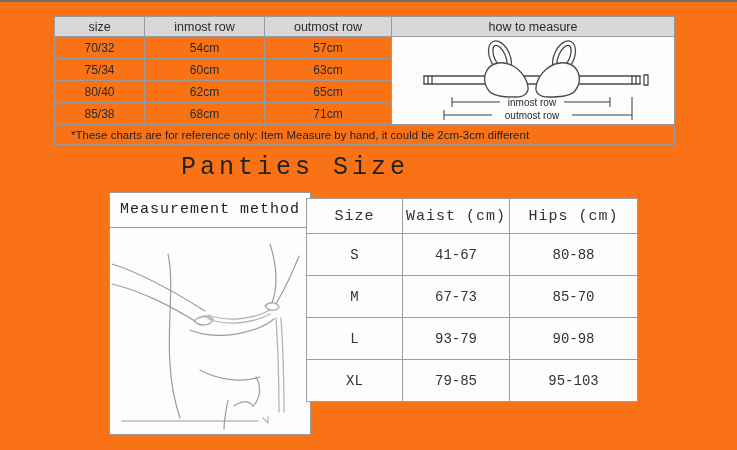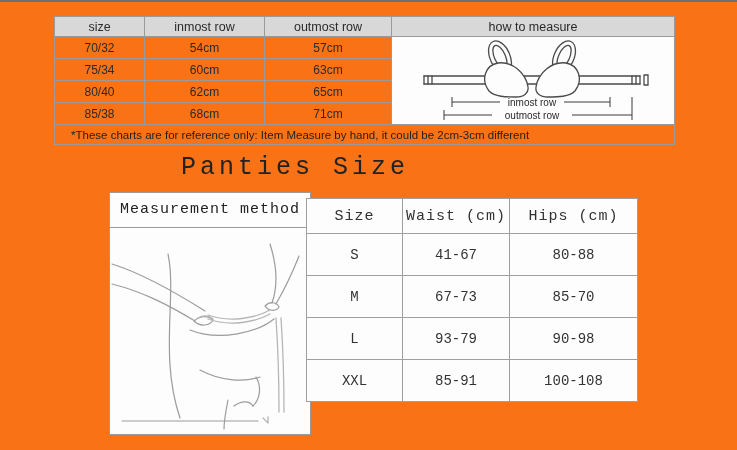--- a/index.html
+++ b/index.html
@@ -245,20 +245,20 @@
       <td>M</td>
       <td>67-73</td>
       <td>85-70</td>
     </tr>
     <tr>
       <td>L</td>
       <td>93-79</td>
       <td>90-98</td>
     </tr>
     <tr>
-      <td>XXL</td>
-      <td>85-91</td>
-      <td>100-108</td>
+      <td>XL</td>
+      <td>79-85</td>
+      <td>95-103</td>
     </tr>
   </tbody>
     </table>
 
 </div>
 
 </body></html>

